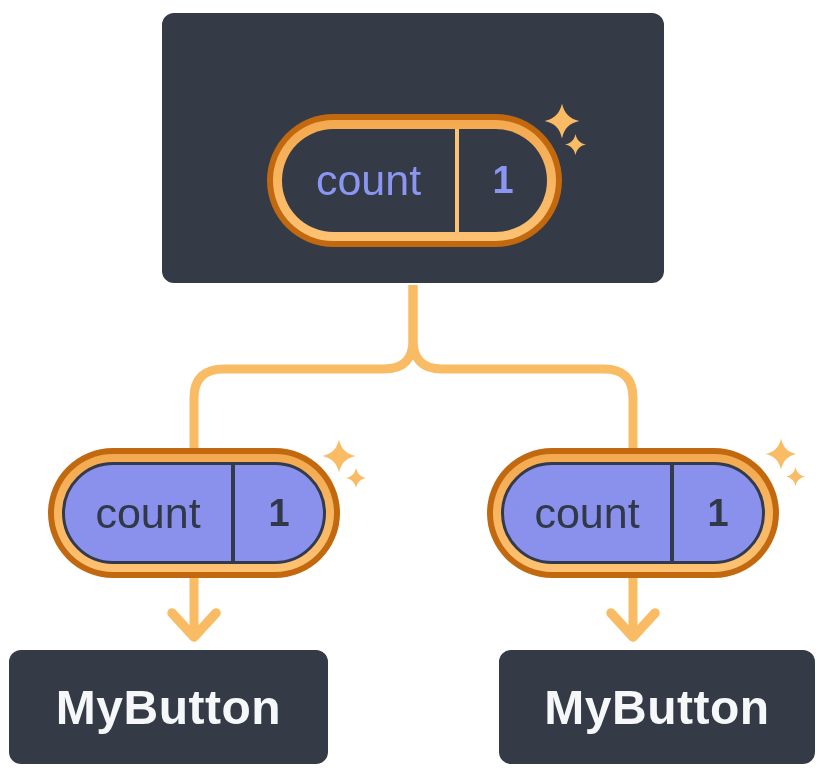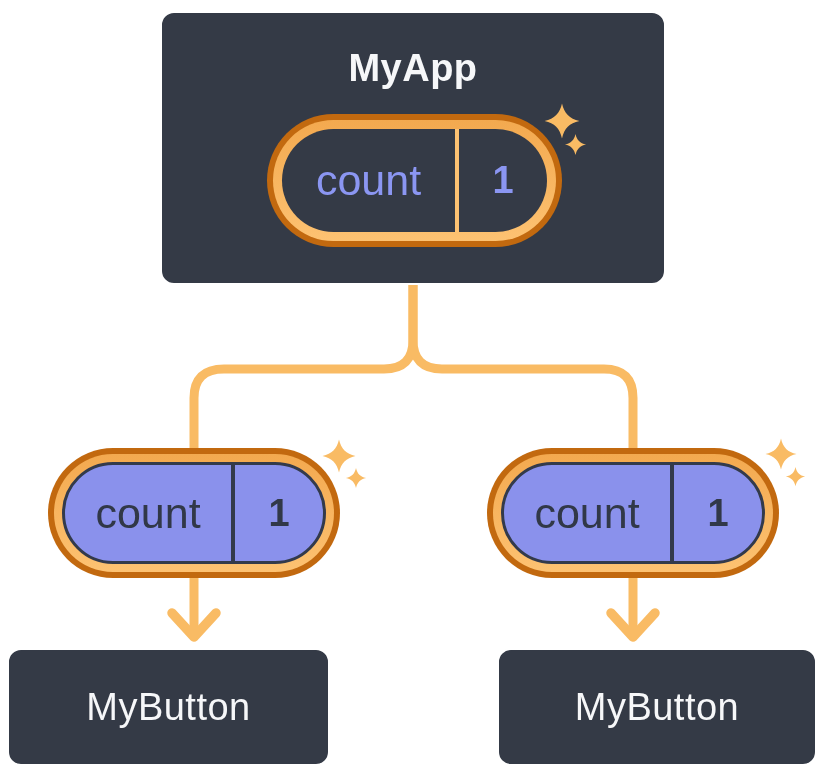--- a/index.html
+++ b/index.html
@@ -40,21 +40,21 @@
   .child-box{display:flex;align-items:center;justify-content:center;}
   .child-box-left{left:7px;top:648px;width:323px;height:118px;}
   .child-box-right{left:497px;top:648px;width:320px;height:118px;}
   .component-title{
     position:absolute;left:0;top:34px;width:100%;
     text-align:center;
     font-size:38px;font-weight:700;letter-spacing:.5px;
     color:var(--text_light,#F6F7F9);
   }
   .child-title{
-    font-size:38px;font-weight:400;letter-spacing:.5px;
+    font-size:48px;font-weight:700;letter-spacing:.5px;
     color:var(--text_light,#F6F7F9);
   }
 
   
   .pill{position:absolute;border-radius:90px;background:var(--orange_dark,#C2690F);padding:6px;}
   .pill-light{height:100%;border-radius:80px;padding:9px;
     background:linear-gradient(180deg,var(--orange_light_top,#F3A94F),var(--orange_light_bottom,#FDC272));}
   .pill-core{height:100%;border-radius:70px;display:flex;align-items:stretch;overflow:hidden;}
   .state-pill{left:105px;top:101px;width:295px;height:133px;}
   .state-pill .pill-core{background:var(--box_fill,#343A46);}
@@ -97,21 +97,20 @@
 <div class="canvas">
 
   <svg class="connector-layer" width="820" height="770" viewBox="0 0 820 770">
     <path class="branch" d="M413 282 L413 340 Q413 369 384 369 L224 369 Q194 369 194 398 L194 637"></path>
     <path class="branch" d="M413 282 L413 340 Q413 369 442 369 L604 369 Q633 369 633 398 L633 637"></path>
     <path class="arrowhead" d="M172 613 L194 637 L216 613"></path>
     <path class="arrowhead" d="M611 613 L633 637 L655 613"></path>
   </svg>
 
   <div class="component-box root-box">
-    <div class="component-title">MyApp</div>
 
     <div class="pill state-pill">
       <div class="pill-light">
         <div class="pill-core">
           <div class="pill-label">count</div>
           <div class="pill-divider"></div>
           <div class="pill-value">1</div>
         </div>
       </div>
     </div>

